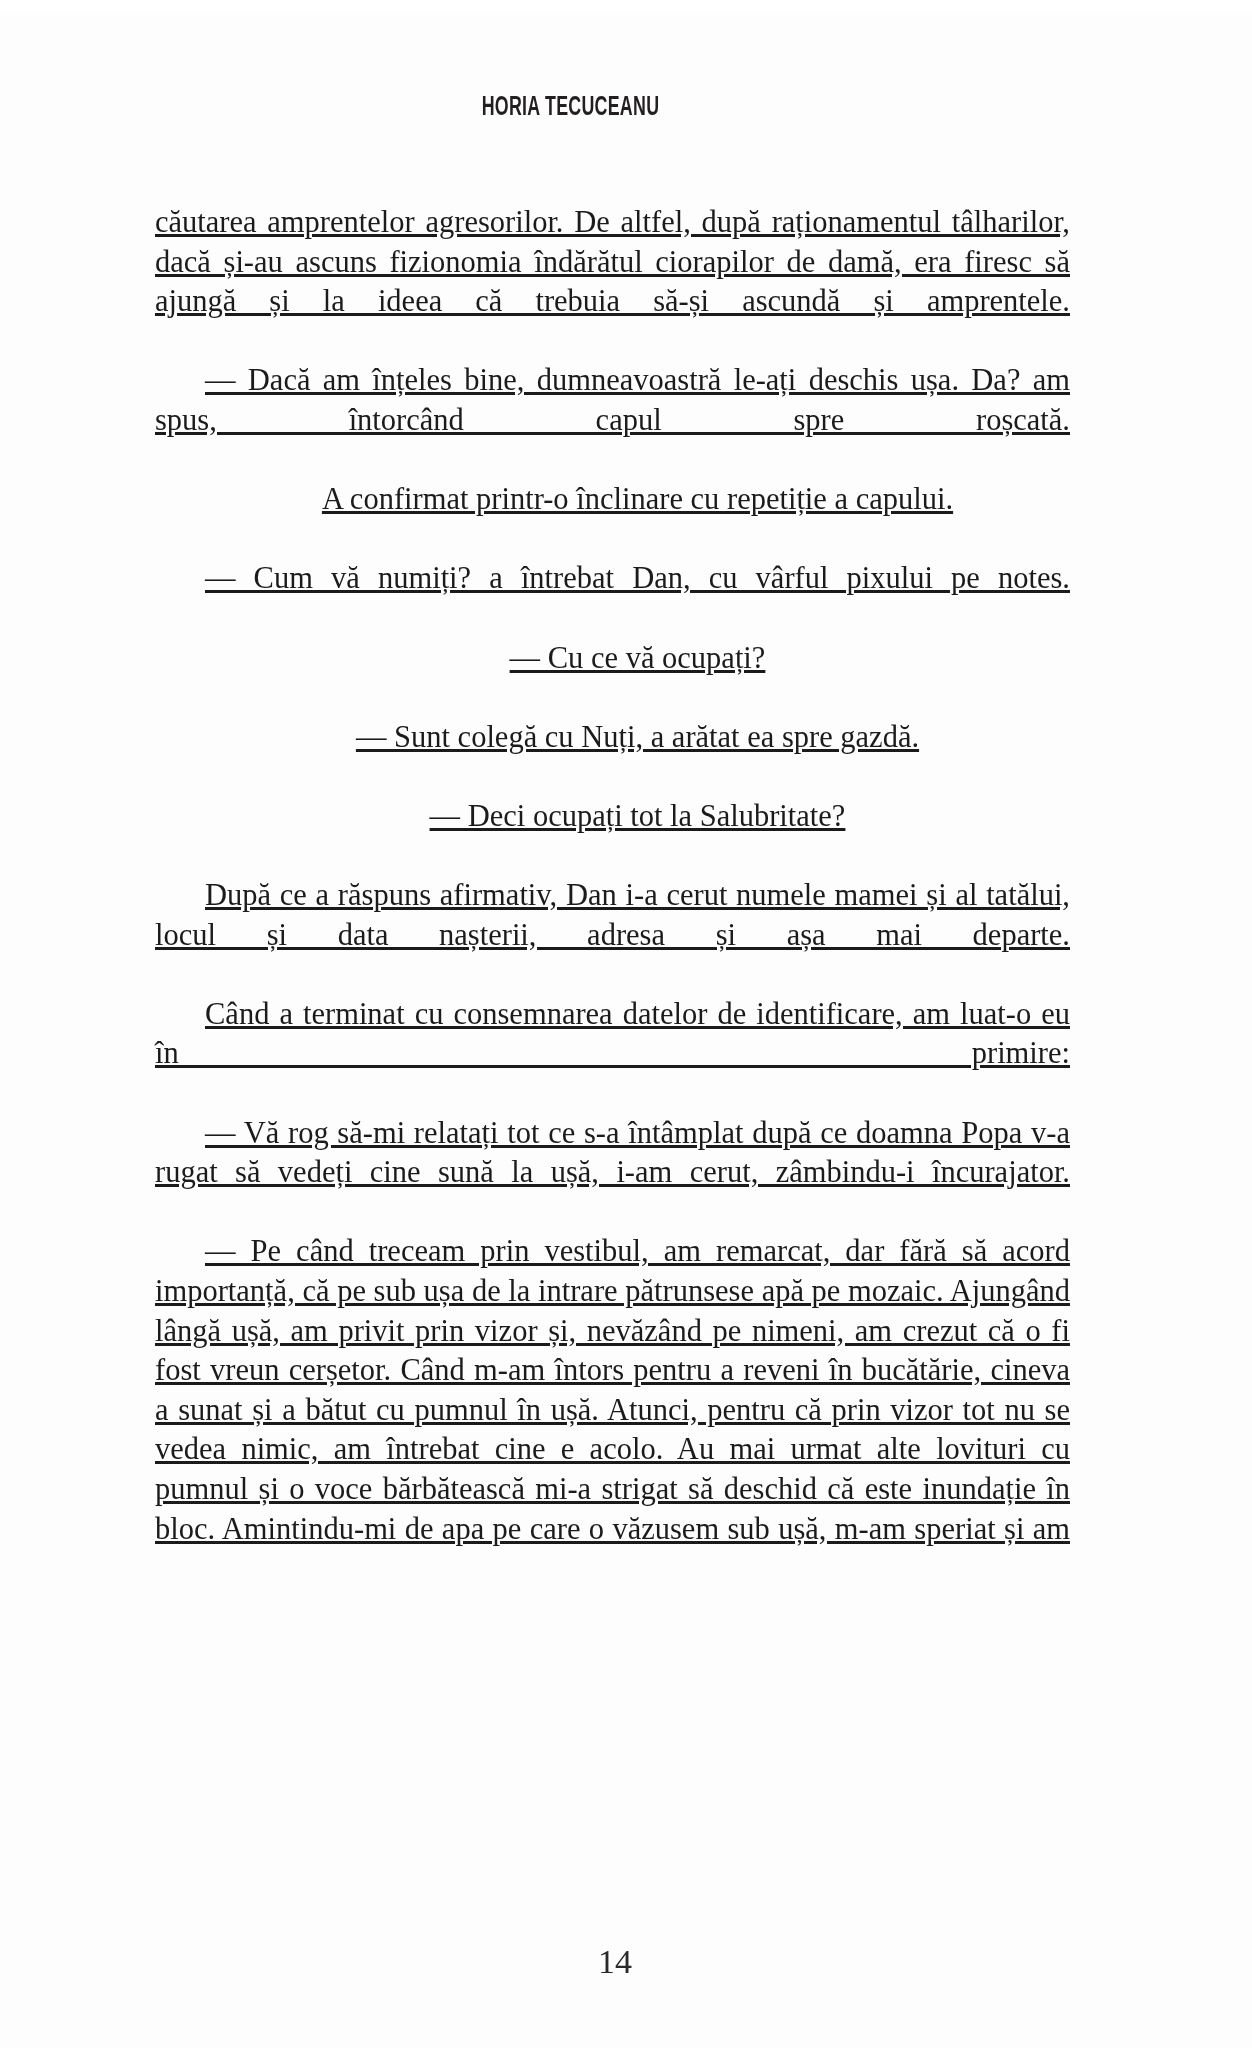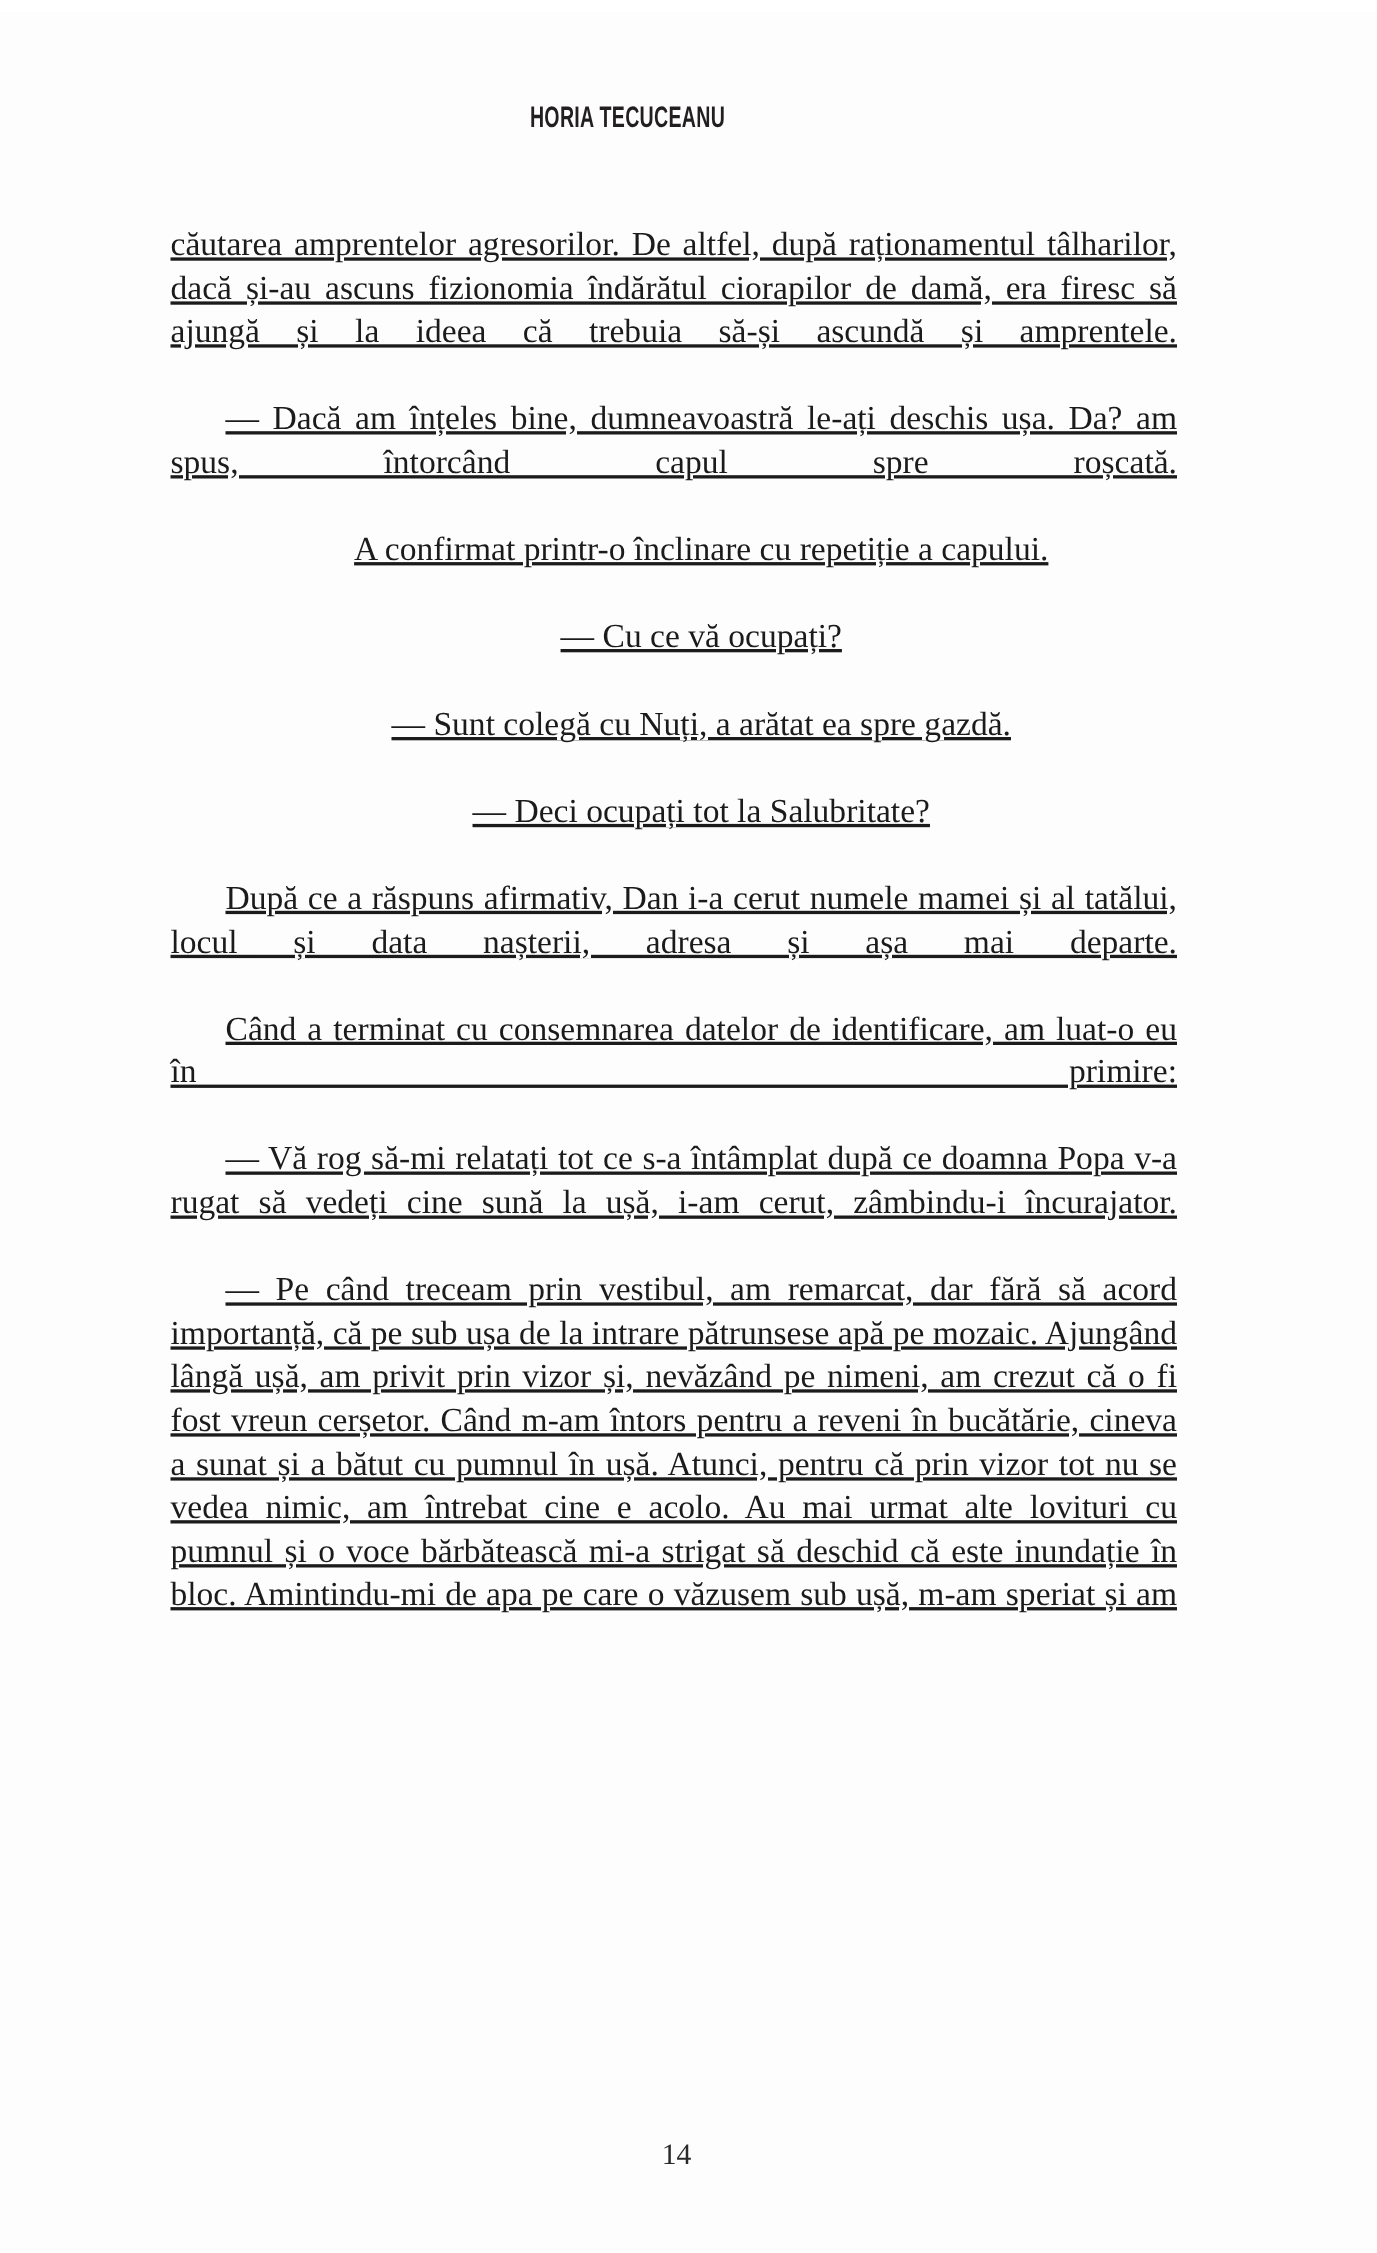--- a/index.html
+++ b/index.html
@@ -78,39 +78,40 @@
     text-indent: 50px;
   }
 
   
   .folio {
     position: absolute;
     left: 0;
     top: 1932px;
     width: 1252px;
     text-align: center;
-    font-size: 27px;
+    font-size: 34px;
     color: #2a2a2a;
     padding-right: 22px;
     box-sizing: border-box;
   }
 </style>
 </head>
 <body>
 
 <div class="page">
 
   <div class="running-head">
     <span class="rh-text">HORIA TECUCEANU</span>
   </div>
 
   <div class="textblock">
     <p class="cont">căutarea amprentelor agresorilor. De altfel, după raționamentul tâlharilor, dacă și-au ascuns fizionomia îndărătul ciorapilor de damă, era firesc să ajungă și la ideea că trebuia să-și ascundă și amprentele.</p>
     <p class="indent">— Dacă am înțeles bine, dumneavoastră le-ați deschis ușa. Da? am spus, întorcând capul spre roșcată.</p>
     <p class="short">A confirmat printr-o înclinare cu repetiție a capului.</p>
+    <p class="indent">— Cum vă numiți? a întrebat Dan, cu vârful pixului pe notes.</p>
     <p class="short">— Cu ce vă ocupați?</p>
     <p class="short">— Sunt colegă cu Nuți, a arătat ea spre gazdă.</p>
     <p class="short">— Deci ocupați tot la Salubritate?</p>
     <p class="indent">După ce a răspuns afirmativ, Dan i-a cerut numele mamei și al tatălui, locul și data nașterii, adresa și așa mai departe.</p>
     <p class="indent">Când a terminat cu consemnarea datelor de identificare, am luat-o eu în primire:</p>
     <p class="indent">— Vă rog să-mi relatați tot ce s-a întâmplat după ce doamna Popa v-a rugat să vedeți cine sună la ușă, i-am cerut, zâmbindu-i încurajator.</p>
     <p class="indent">— Pe când treceam prin vestibul, am remarcat, dar fără să acord importanță, că pe sub ușa de la intrare pătrunsese apă pe mozaic. Ajungând lângă ușă, am privit prin vizor și, nevăzând pe nimeni, am crezut că o fi fost vreun cerșetor. Când m-am întors pentru a reveni în bucătărie, cineva a sunat și a bătut cu pumnul în ușă. Atunci, pentru că prin vizor tot nu se vedea nimic, am întrebat cine e acolo. Au mai urmat alte lovituri cu pumnul și o voce bărbătească mi-a strigat să deschid că este inundație în bloc. Amintindu-mi de apa pe care o văzusem sub ușă, m-am speriat și am</p>
   </div>
 
   <div class="folio">

